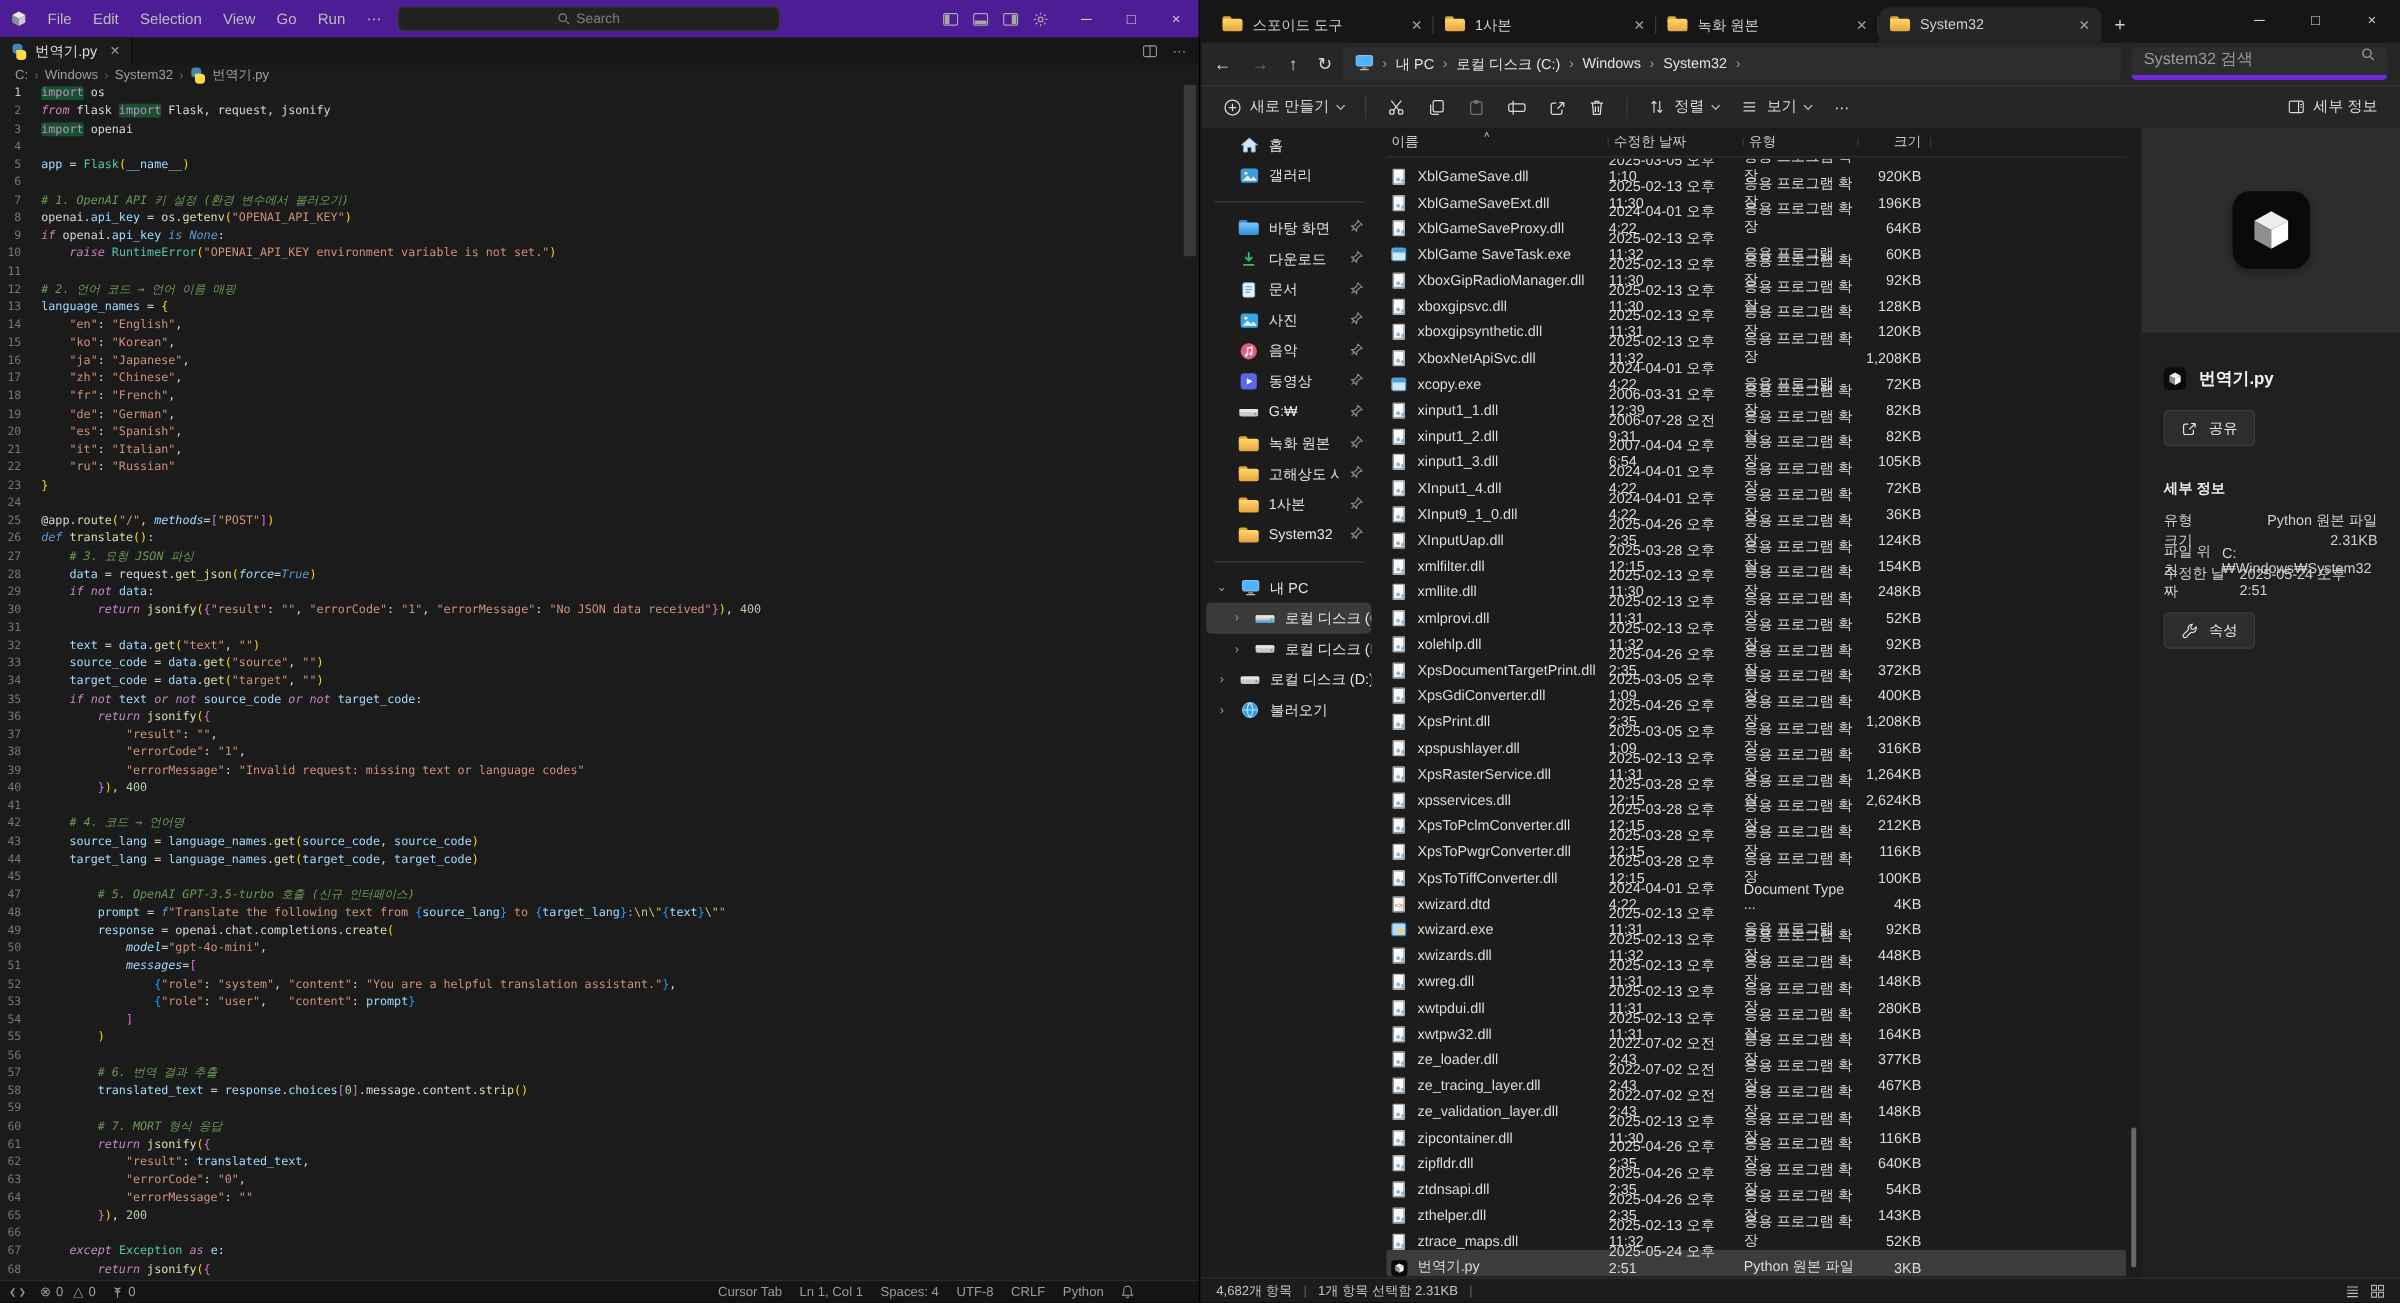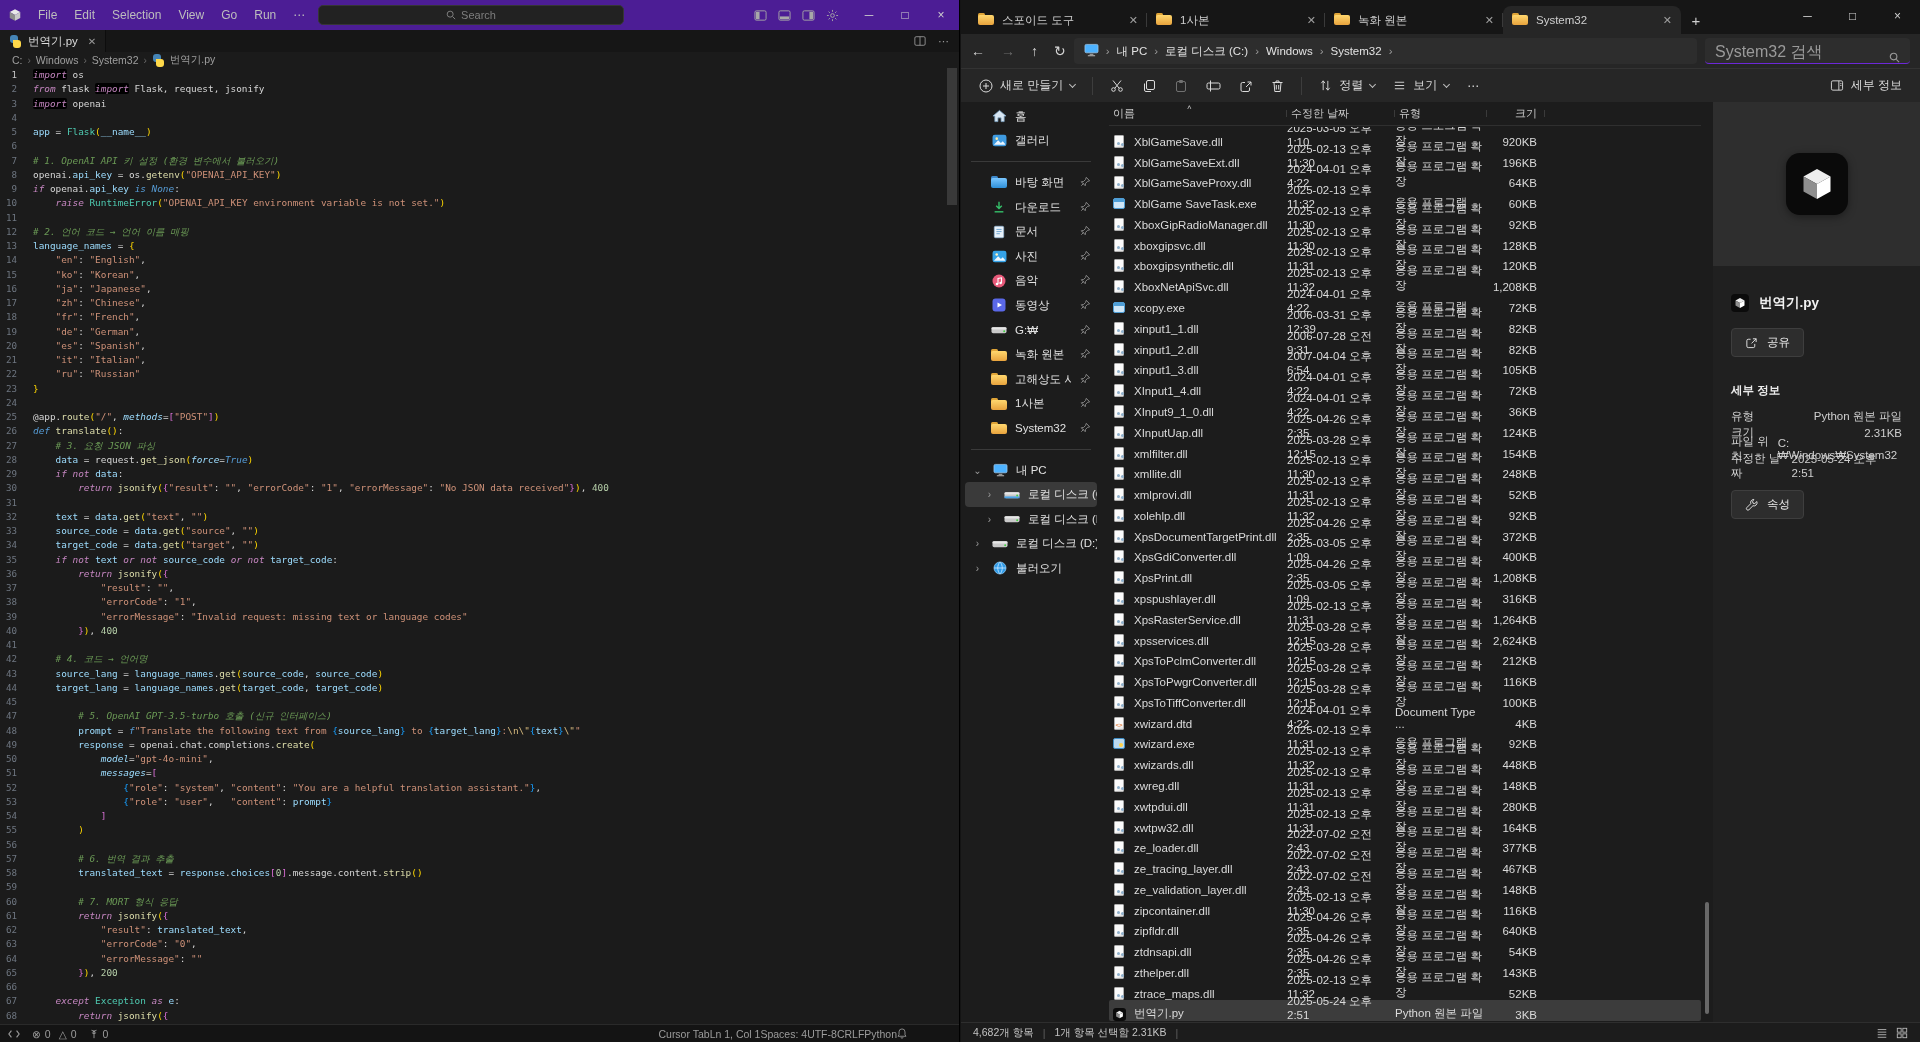--- a/index.html
+++ b/index.html
@@ -34,43 +34,43 @@
   .tk-c{color:#4ec9b0}
   .tk-s{color:#ce9178}
   .tk-m{color:#6a9955;font-style:italic}
   .tk-n{color:#b5cea8}
   .tk-d{color:#d6d6d6}
   .tk-y{color:#ffd700}
   .tk-u{color:#da70d6}
   .tk-B{color:#179fff}
   .tk-e{color:#d7ba7d}
   .tk-p{color:#9cdcfe;font-style:italic}
-  .tk-hi{color:#c586c0;font-style:italic;background:#000000;border-radius:2px}
+  .tk-hi{color:#c586c0;background:#14532d;border-radius:2px}
   .v-scroll{position:absolute;right:2px;top:0;width:10px;height:137px;background:rgba(121,121,121,.32)}
   .v-status{position:absolute;left:0;right:0;bottom:0;height:18px;background:#141414;border-top:1px solid #2a2a2a;display:flex;align-items:center;font-size:10.5px;color:#9c9c9c;padding:0 8px;gap:12px}
   .v-status .grp{display:flex;gap:4px;align-items:center}
-  .v-status .right{margin-left:auto;display:flex;padding-right:44px;align-items:flex-start}
+  .v-status .right{margin-left:auto;display:flex;gap:14px;padding-right:44px;align-items:flex-start}
 
   
   #explorer{position:absolute;left:961px;top:0;width:959px;height:1042px;background:#1c1c1c;overflow:hidden}
   .e-tabs{height:34px;background:#161616;display:flex;align-items:flex-end;padding-left:8px;position:relative}
   .e-tab{width:178px;height:28px;display:flex;align-items:center;gap:8px;padding:0 9px;color:#cfcfcf;font-size:11.5px;border-radius:8px 8px 0 0;position:relative;flex:none}
   .e-tab.active{background:#262626}
   .e-tab:not(.active)::after{content:"";position:absolute;right:0;top:7px;bottom:7px;width:1px;background:#3a3a3a}
   .e-tab .lbl{overflow:hidden;text-overflow:ellipsis;white-space:nowrap}
   .e-tab .x{margin-left:auto;color:#9f9f9f;font-size:11px}
   .e-plus{width:30px;height:28px;display:flex;align-items:center;justify-content:center;color:#cfcfcf;font-size:15px}
   .e-win{position:absolute;right:0;top:0;height:32px;display:flex}
   .e-win span{width:45px;display:flex;align-items:center;justify-content:center;color:#d0d0d0;font-size:12px}
   .e-nav{height:34px;background:#262626;display:flex;align-items:center;padding:0 10px;gap:8px}
   .e-arrows{display:flex;gap:16px;color:#d5d5d5;font-size:14px;align-items:center}
   .e-arrows .dim{color:#6b6b6b}
   .e-crumbbox{flex:1;height:26px;background:#2d2d2d;border-radius:4px;display:flex;align-items:center;gap:7px;padding:0 10px;font-size:11.5px;color:#e2e2e2}
   .e-crumbbox .sep{color:#9a9a9a}
-  .e-search{width:205px;height:26px;background:#2d2d2d;border-radius:4px;border-bottom:1px solid #6d28d9;display:flex;align-items:flex-end;padding:0 10px;color:#9a9a9a;font-size:16px}
+  .e-search{width:205px;height:26px;background:#2d2d2d;border-radius:4px;border-bottom:4px solid #6d28d9;display:flex;align-items:flex-start;padding:0 10px;color:#9a9a9a;font-size:13px}
   .e-search .mag{margin-left:auto}
   .e-tools{height:34px;background:#262626;border-top:1px solid #333;display:flex;align-items:center;padding:0 10px;gap:2px;color:#dadada;font-size:12px}
   .tool{display:flex;align-items:center;gap:7px;padding:5px 8px;border-radius:4px}
   .tool.dim{opacity:.42}
   .tsep{width:1px;height:18px;background:#3d3d3d;margin:0 7px}
   .e-tools .right{margin-left:auto}
   .chevd{width:5px;height:5px;border-right:1px solid #bdbdbd;border-bottom:1px solid #bdbdbd;transform:rotate(45deg);margin-top:-3px}
   .e-main{position:absolute;top:102px;left:0;right:0;bottom:20px;display:flex}
   .e-side{width:140px;flex:none;padding-top:2px;overflow:hidden}
   .s-item{height:24.6px;display:flex;align-items:center;gap:8px;padding-left:26px;font-size:11.5px;color:#e2e2e2;border-radius:4px;margin:0 4px}

